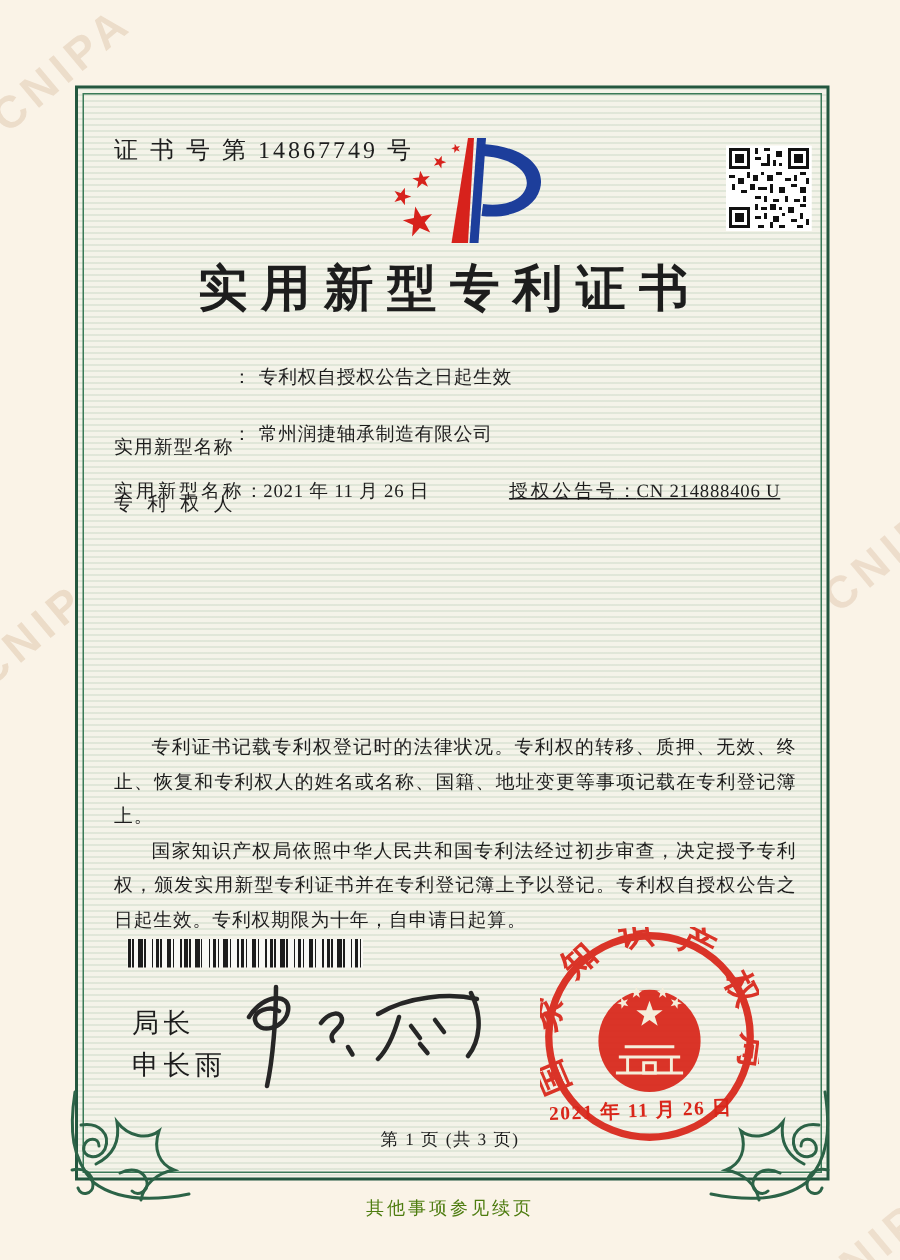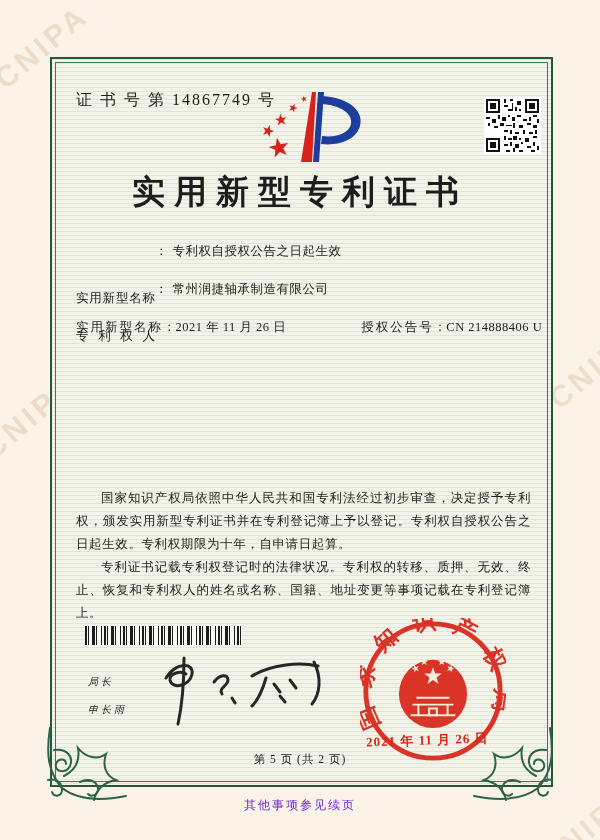--- a/index.html
+++ b/index.html
@@ -45,53 +45,53 @@
   .fields{position:absolute; left:76px; top:241px; width:456px; font-size:12.5px;}
   .frow{height:38px; line-height:20px; white-space:nowrap;}
   .flabel{
     display:inline-block; width:79px; text-align:justify; text-align-last:justify;
     vertical-align:top;
     margin-top:47px;
   }
   .fcolon{display:inline-block; margin-right:5px;}
   .fvalue{letter-spacing:0.5px;}
   .grantrow{height:30px; line-height:20px; white-space:nowrap;}
-  .grantrow .pair2{display:inline-block; margin-left:72px;}
+  .grantrow .pair2{display:inline-block; margin-left:50px;text-decoration:underline;}
   .grantrow .glabel{letter-spacing:2px;}
   
   .body-text{
     position:absolute; left:76px; top:487px; width:455px;
     font-size:12.5px; line-height:23px; text-align:justify; letter-spacing:0.6px;
   }
   .body-text p{margin:0; text-indent:2em;}
   
   .barcode{
     position:absolute; left:85px; top:626px; width:157px; height:19px;
     background:repeating-linear-gradient(90deg,
       #1c1c1c 0 2px,#f8f8f4 2px 3px,#1c1c1c 3px 4px,#f8f8f4 4px 7px,
       #1c1c1c 7px 10px,#f8f8f4 10px 11px,#1c1c1c 11px 12px,#f8f8f4 12px 16px,
       #1c1c1c 16px 17px,#f8f8f4 17px 19px);
   }
   
-  .signer{position:absolute; left:88px; top:668px; font-size:10px; letter-spacing:3px; line-height:28px;font-style:italic;}
+  .signer{position:absolute; left:88px; top:668px; font-size:18px; letter-spacing:3px; line-height:28px;}
   .signature{position:absolute; left:148px; top:648px;}
   
   .seal{position:absolute; left:360px; top:618px; width:146px; height:146px; opacity:0.93;}
   .seal-date{
     position:absolute; left:366px; top:731px; width:150px;
     color:#d9261a; font-size:13px; font-weight:bold; letter-spacing:1px;
     transform:rotate(-2deg); white-space:nowrap;
   }
   .pageinfo{
     position:absolute; left:0; top:752px; width:600px; text-align:center;
     font-size:11.5px; letter-spacing:1px;
   }
   .footnote{
     position:absolute; left:0; top:797px; width:600px; text-align:center;
-    font-size:12px; letter-spacing:2px; color:#6d28d9;
+    font-size:12px; letter-spacing:2px; color:#4d7c0f;
   }
 </style>
 </head>
 <body>
 
 <div class="page">
 
   <div class="wm" style="left:-14px; top:30px; opacity:.9;">CNIPA</div>
   <div class="wm" style="left:224px; top:112px; opacity:.35;">CNIPA</div>
   <div class="wm" style="left:356px; top:262px; opacity:.3;">CNIPA</div>
@@ -217,22 +217,22 @@
       <span class="pair1">
         <span class="glabel">实用新型名称</span><span>：</span><span class="fvalue">2021 年 11 月 26 日</span>
       </span>
       <span class="pair2">
         <span class="glabel">授权公告号</span><span>：</span><span class="fvalue">CN 214888406 U</span>
       </span>
     </div>
   </div>
 
   <div class="body-text">
+    <p>专利证书记载专利权登记时的法律状况。专利权的转移、质押、无效、终止、恢复和专利权人的姓名或名称、国籍、地址变更等事项记载在专利登记簿上。</p>
     <p>国家知识产权局依照中华人民共和国专利法经过初步审查，决定授予专利权，颁发实用新型专利证书并在专利登记簿上予以登记。专利权自授权公告之日起生效。专利权期限为十年，自申请日起算。</p>
-    <p>专利证书记载专利权登记时的法律状况。专利权的转移、质押、无效、终止、恢复和专利权人的姓名或名称、国籍、地址变更等事项记载在专利登记簿上。</p>
   </div>
 
   <div class="barcode"></div>
 
   <div class="signer">
     <div>局长</div>
     <div>申长雨</div>
   </div>
 
   <svg class="signature" width="190" height="84" viewBox="0 0 190 84">
@@ -270,17 +270,17 @@
         <path d="M58,82 L92,82"></path>
         <path d="M54,89 L96,89"></path>
         <path d="M60,89 L60,100 M90,89 L90,100"></path>
         <path d="M52,100 L98,100"></path>
         <path d="M71,93 L79,93 L79,100 L71,100 Z"></path>
       </g>
     </g>
   </svg>
   <div class="seal-date">2021 年 11 月 26 日</div>
 
-  <div class="pageinfo">第 5 页 (共 2 页)</div>
+  <div class="pageinfo">第 1 页 (共 3 页)</div>
 
   <div class="footnote">其他事项参见续页</div>
 
 </div>
 
 </body></html>

